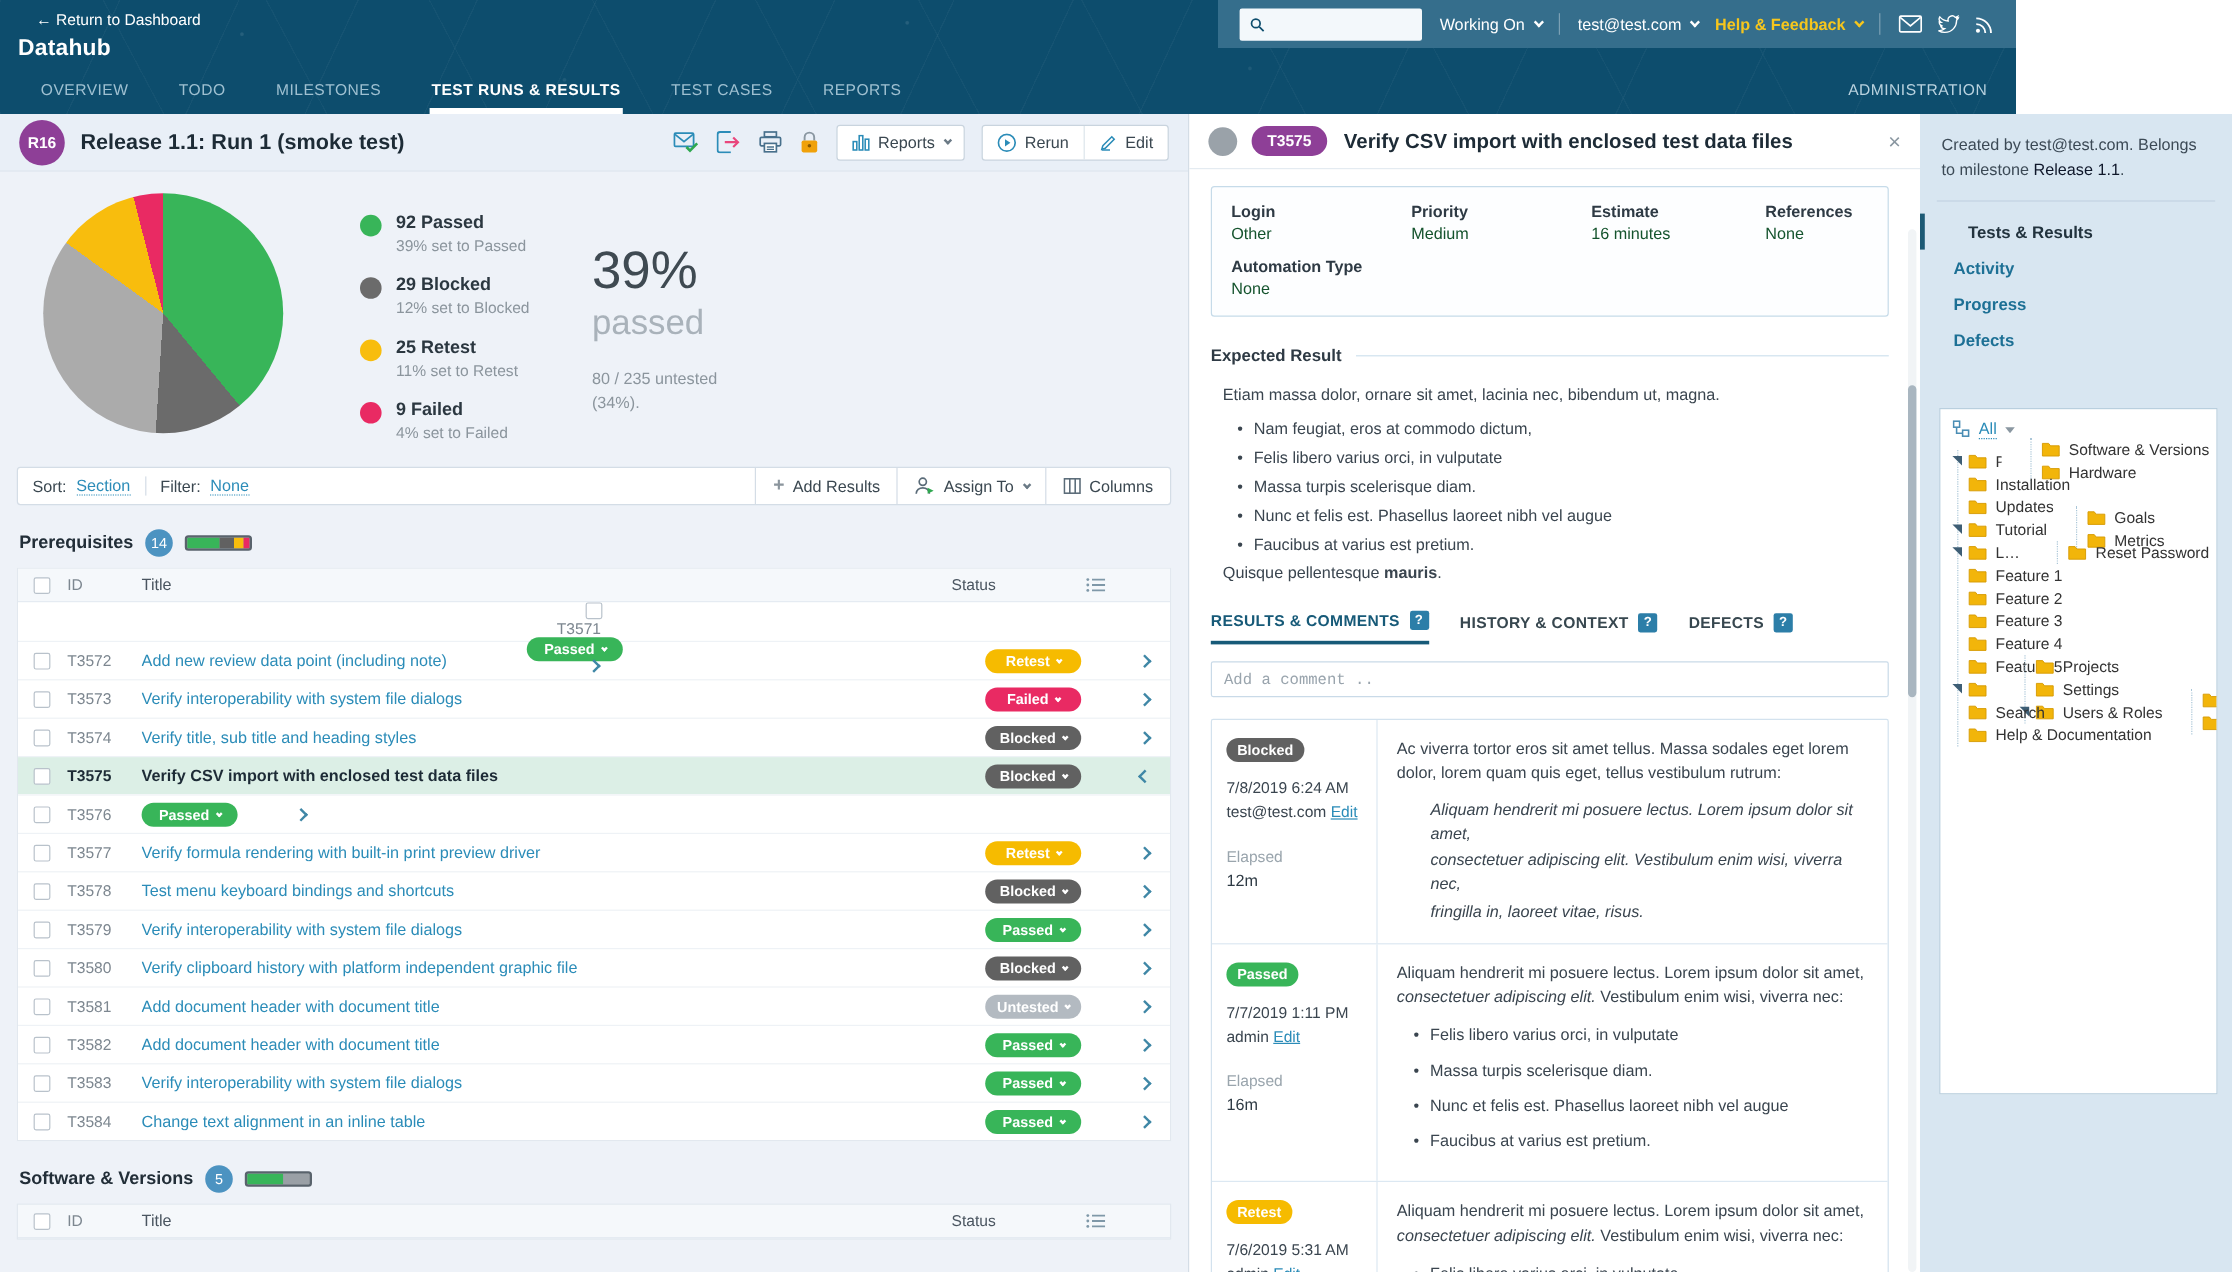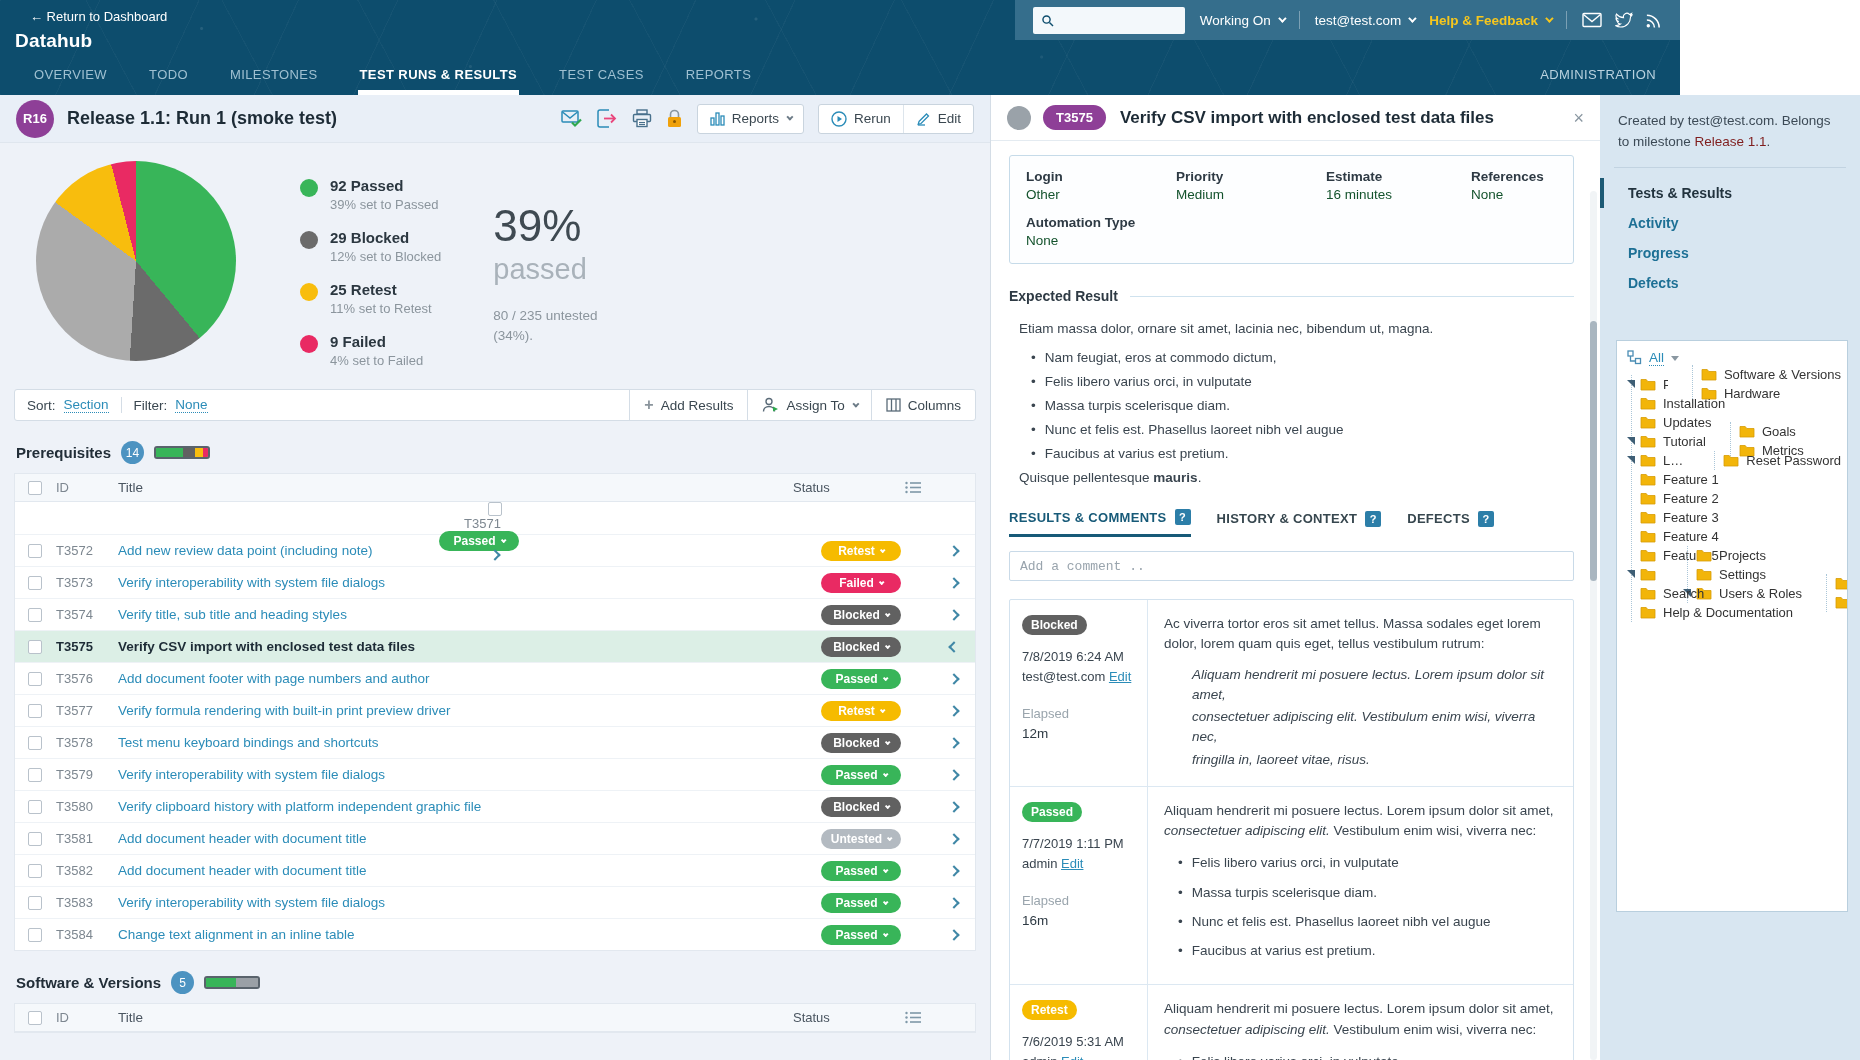--- a/index.html
+++ b/index.html
@@ -156,24 +156,24 @@
   .card-r { flex:1; padding:14px 16px; font-size:13.5px; color:#3a454f; line-height:1.5; }
   .c-quote { margin:10px 0 0 28px; font-style:italic; }
   .c-quote div { margin-bottom:2px; }
   .c-bullets { margin:12px 0 0 14px; list-style:none; }
   .c-intro .i { font-style:italic; }
   .d-scrollbar { position:absolute; right:3px; top:50px; width:7px; bottom:0; background:#f1f4f6; border-radius:4px; }
   .d-thumb { position:absolute; top:130px; height:260px; width:7px; background:#a9b6c0; border-radius:4px; }
 
   
   .sb-intro { font-size:13.5px; color:#3c4a56; line-height:1.55; padding:4px 2px 0; }
-  .sb-link { color:#7f1d1d; text-decoration:none; cursor:pointer; }
+  .sb-link { color:#0f172a; text-decoration:none; cursor:pointer; }
   .sb-div { border-top:1px solid #c2d3e1; margin:14px -2px 10px; }
   .snav { font-size:14px; font-weight:bold; color:#1d7095; padding:7px 0 7px 12px; cursor:pointer; }
-  .snav.active { color:#22333e; border-left:4px solid #1d5a75; margin-left:-16px; padding-left:24px; }
+  .snav.active { color:#22333e; border-left:4px solid #1d5a75; margin-left:-16px; padding-left:36px; }
   .tree-box { margin:42px -4px 0 0; background:#fff; border:1px solid #b9cfde; height:572px; padding:7px 6px; overflow:hidden; }
   .tree-head { display:flex; align-items:center; gap:7px; padding:2px 4px 9px; }
   .tree-head .tcaret { width:0; height:0; border-left:4px solid transparent; border-right:4px solid transparent;
     border-top:5px solid #8a97a1; margin-top:2px; }
   .tree-root, .tree-children { list-style:none; }
   .tree-root { margin-left:8px; border-left:1px dotted #aac6d8; }
   .tree-children { margin-left:24px; border-left:1px dotted #aac6d8; }
   .titem { display:flex; align-items:center; height:19px; font-size:13px; color:#333; cursor:pointer; white-space:nowrap; }
   .texp { width:13px; height:9px; flex:0 0 auto; margin-left:-5px; }
   .texp.open::before { content:""; display:block; width:0; height:0;
@@ -455,21 +455,20 @@
                   <span class="pill-t">Blocked</span>
                   <span class="caret"></span>
                 </span></span>
     <span class="chev-col">
                 <span class="chev open"></span>
               </span>
   </div>
             <div class="trow">
     <span class="cb"></span>
     <span class="cid">T3576</span>
-    <a class="ctitle" href="#">Add document footer with page numbers and author</a>
     <span class="col-status"><span class="pill" style="background: rgb(56, 181, 89);">
                   <span class="pill-t">Passed</span>
                   <span class="caret"></span>
                 </span></span>
     <span class="chev-col">
                 <span class="chev"></span>
               </span>
   </div>
             <div class="trow">
     <span class="cb"></span>

